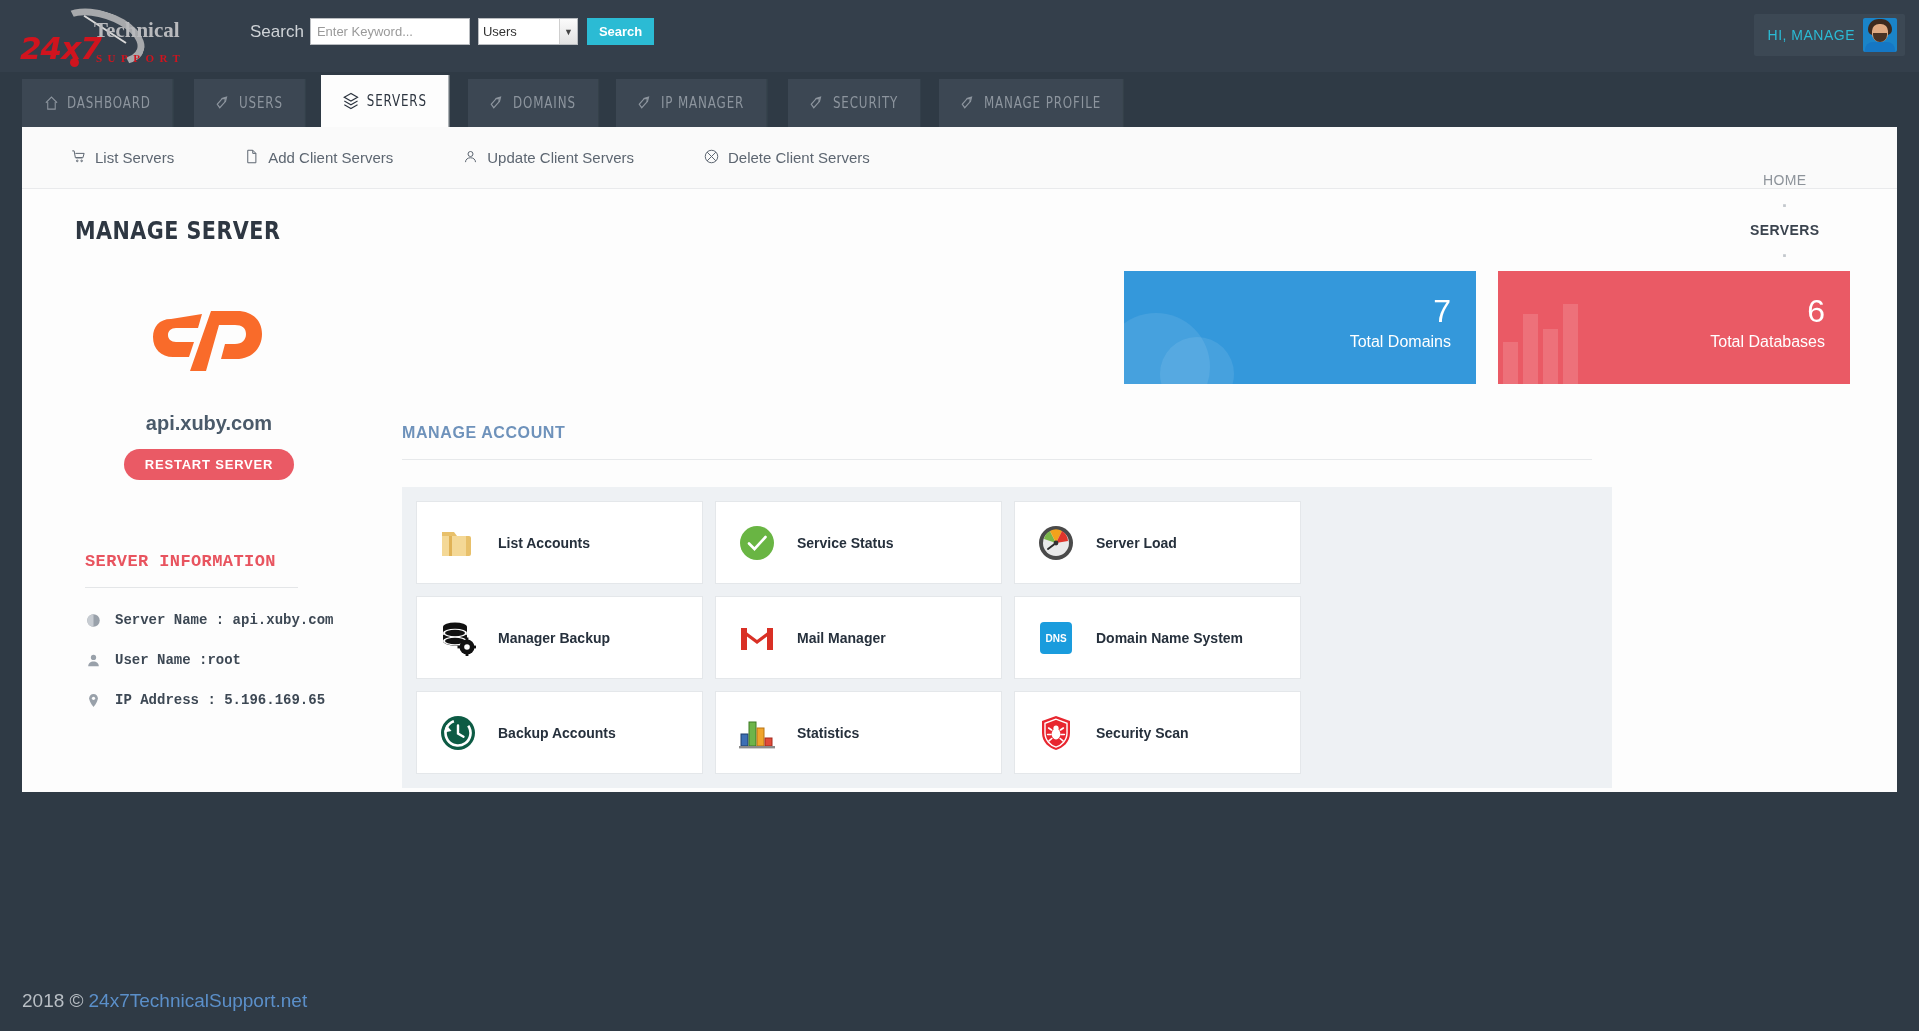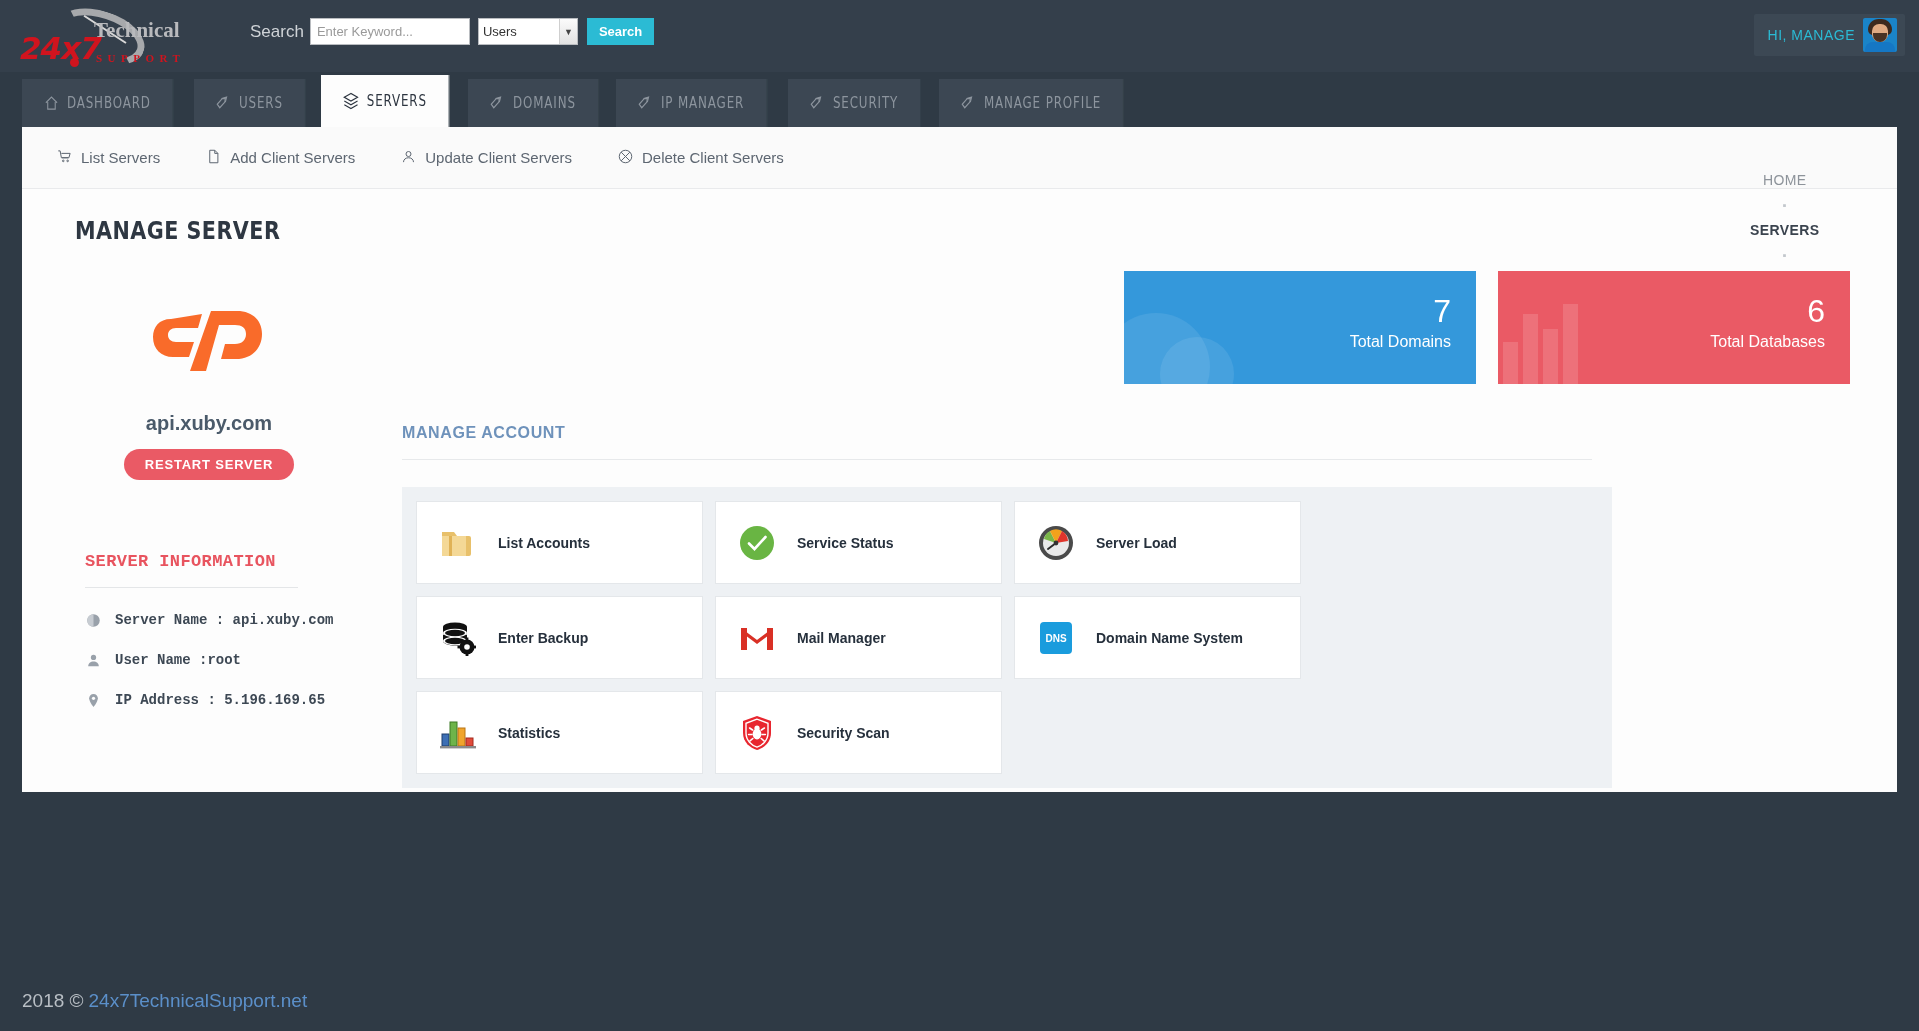--- a/index.html
+++ b/index.html
@@ -117,21 +117,21 @@
   .tab.active { background: #fdfdfd; color: #2d3540; height: 52px; }
   .tab svg { display: block; }
 
   
   .page {
     position: absolute; left: 22px; top: 127px;
     width: 1875px; height: 665px; background: #fdfdfd;
   }
   .subnav {
     height: 62px; border-bottom: 1px solid #e9eaec;
-    display: flex; align-items: center; padding-left: 35px; gap: 46px;
+    display: flex; align-items: center; padding-left: 49px; gap: 70px;
     background: #fafafa;
   }
   .subnav-item {
     display: flex; align-items: center; gap: 9px;
     font-size: 15px; color: #5d6671; cursor: pointer;
   }
 
   .page-head {
     height: 82px; display: flex; align-items: center;
     justify-content: space-between; padding: 0 48px 0 53px;
@@ -516,21 +516,21 @@
               <circle cx="27" cy="27" r="7.5" fill="#111"></circle>
               <circle cx="27" cy="27" r="2.8" fill="#fff"></circle>
               <g fill="#111">
                   <rect x="25.6" y="17.5" width="2.8" height="4"></rect>
                   <rect x="25.6" y="32.5" width="2.8" height="4"></rect>
                   <rect x="17.5" y="25.6" width="4" height="2.8"></rect>
                   <rect x="32.5" y="25.6" width="4" height="2.8"></rect>
                 </g>
             </svg>
           </span>
-          <span class="label">Enter Backup</span>
+          <span class="label">Manager Backup</span>
         </div>
 
         <div class="tile">
           <span class="ico">
             <svg width="36" height="28" viewBox="0 0 36 28">
               <path d="M2 4v22h6V11l10 8 10-8v15h6V4l-16 12z" fill="#e9e9e9"></path>
               <path d="M2 4l16 12L34 4v4L18 20 2 8z" fill="#d93025"></path>
               <path d="M2 4h6v22H2z" fill="#d93025"></path>
               <path d="M28 4h6v22h-6z" fill="#d93025"></path>
             </svg>
@@ -541,20 +541,31 @@
         <div class="tile">
           <span class="ico">
             <svg width="32" height="32" viewBox="0 0 32 32">
               <rect width="32" height="32" rx="4" fill="#1a9cdd"></rect>
               <text x="16" y="20" font-family="Liberation Sans, sans-serif" font-size="10" font-weight="bold" fill="#fff" text-anchor="middle">DNS</text>
             </svg>
           </span>
           <span class="label">Domain Name System</span>
         </div>
 
+        <div class="tile">
+          <span class="ico">
+            <svg width="36" height="36" viewBox="0 0 36 36">
+              <circle cx="18" cy="18" r="17" fill="#0d5b44"></circle>
+              <circle cx="18" cy="18" r="12.5" fill="none" stroke="#fff" stroke-width="2.6" stroke-dasharray="62 20" transform="rotate(-35 18 18)"></circle>
+              <path d="M6.5 10 L4 17.5 L11.5 16 Z" fill="#fff"></path>
+              <path d="M18 10.5v8l5.5 3.2" fill="none" stroke="#fff" stroke-width="2.4" stroke-linecap="round"></path>
+            </svg>
+          </span>
+          <span class="label">Backup Accounts</span>
+        </div>
 
         <div class="tile">
           <span class="ico">
             <svg width="36" height="32" viewBox="0 0 36 32">
               <rect x="2" y="17" width="7" height="12" fill="#3d6fb4" stroke="#1f3f6d"></rect>
               <rect x="10" y="5" width="7" height="24" fill="#6eb44a" stroke="#3c7a25"></rect>
               <rect x="18" y="11" width="7" height="18" fill="#f0a42c" stroke="#b97512"></rect>
               <rect x="26" y="21" width="7" height="8" fill="#e04a3a" stroke="#a52a1c"></rect>
               <rect x="0" y="29" width="36" height="2.4" fill="#8a8a8a"></rect>
             </svg>

